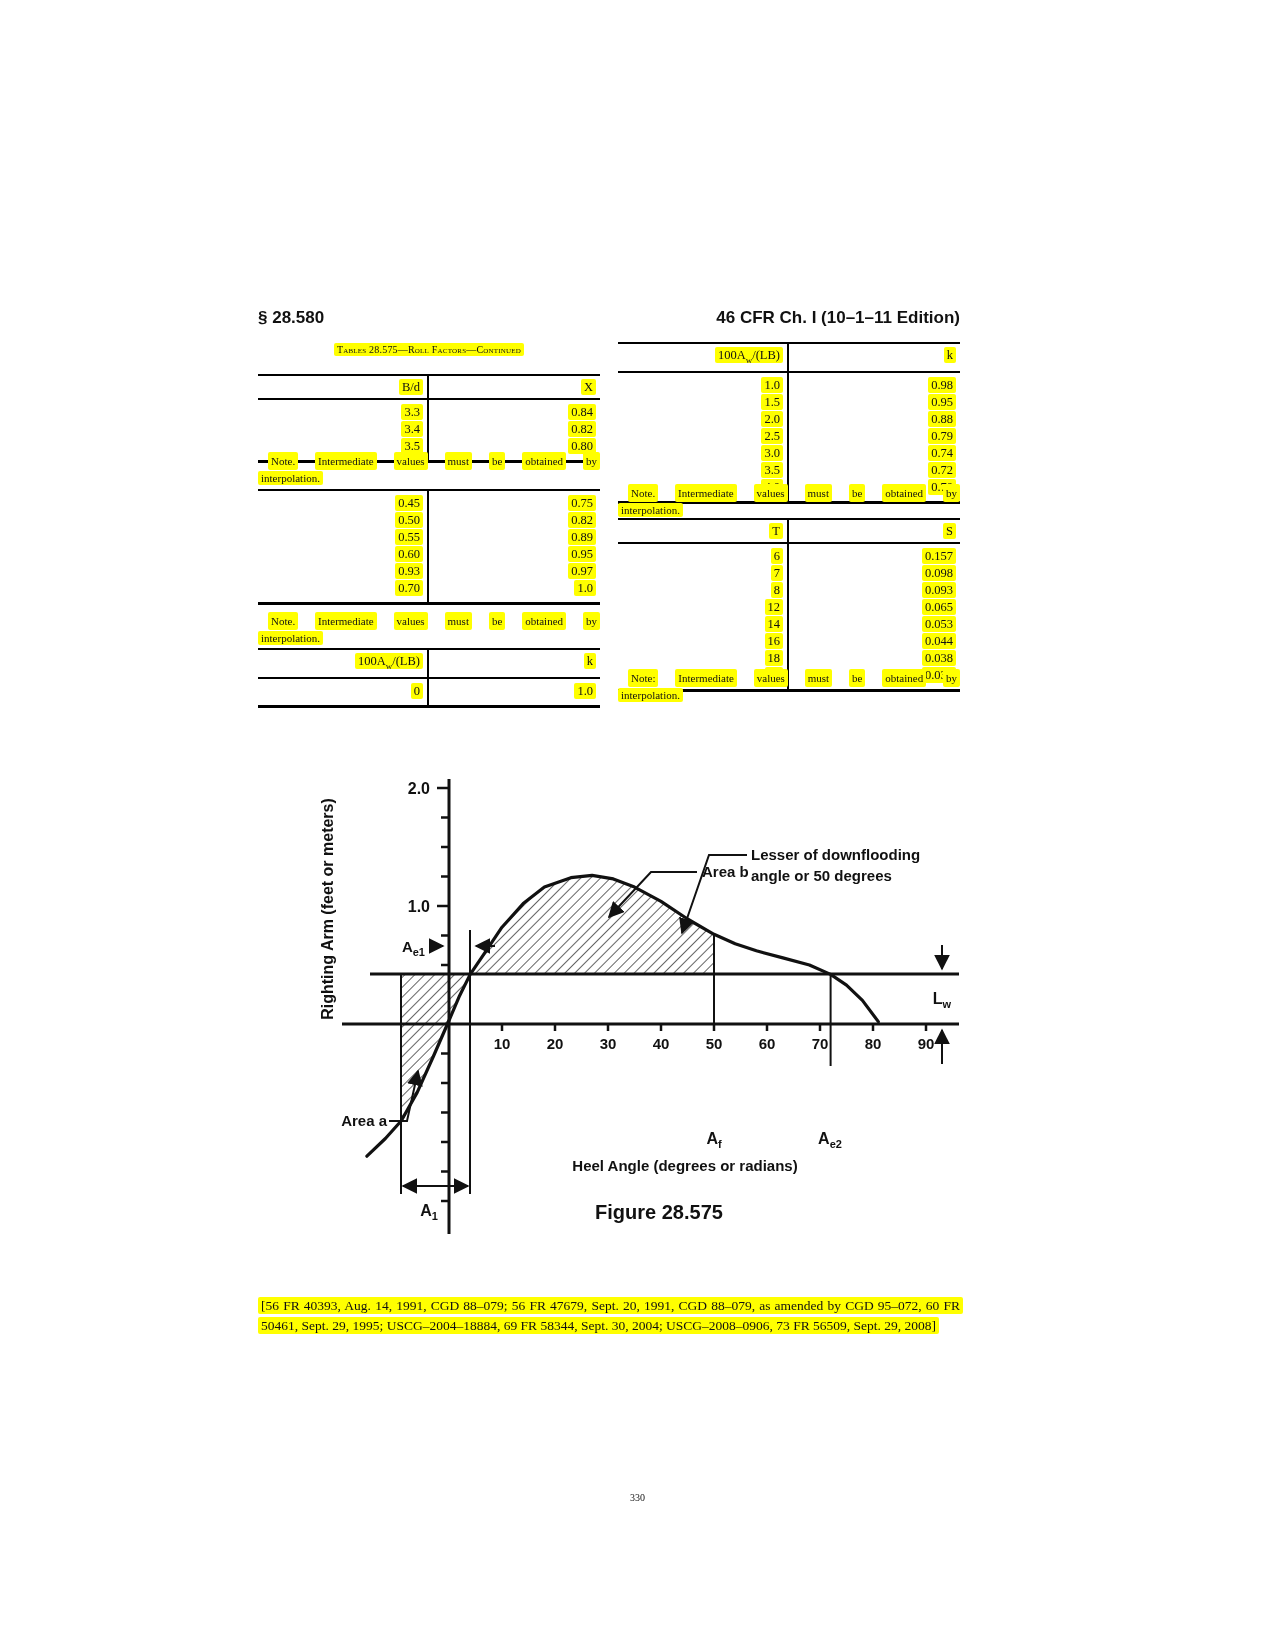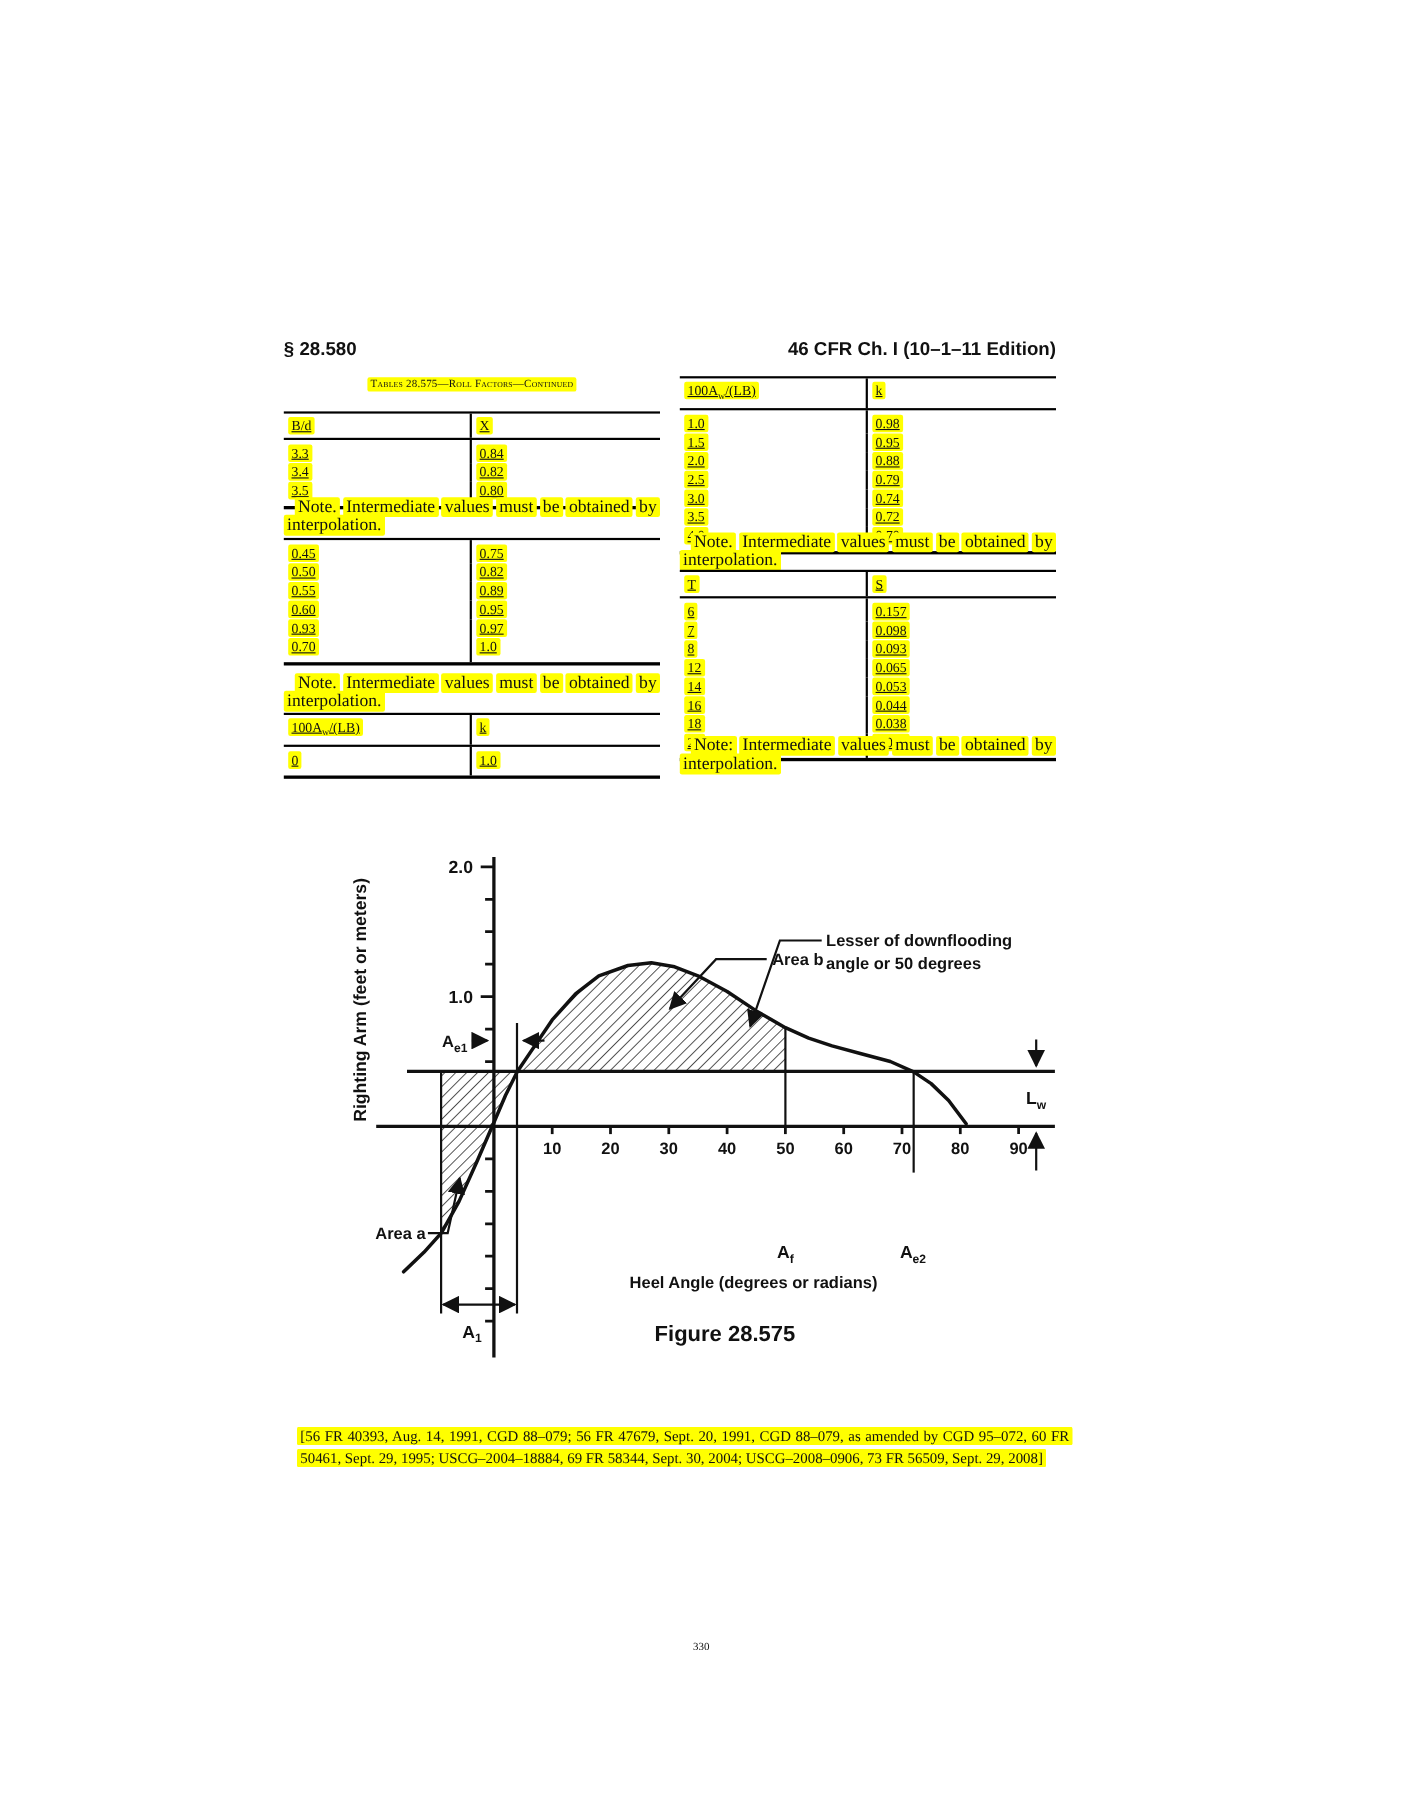--- a/index.html
+++ b/index.html
@@ -10,34 +10,34 @@
   .runhead{position:absolute;left:258px;top:308px;width:702px;display:flex;
            justify-content:space-between;font-family:"Liberation Sans",sans-serif;
            font-weight:bold;font-size:17px;}
   
   .colL{position:absolute;left:258px;width:342px;}
   .colR{position:absolute;left:618px;width:342px;}
   .tables-title{top:344px;text-align:center;font-variant:small-caps;font-size:10px;letter-spacing:.2px;}
   
   .rf-table{font-size:12.5px;border-top:2.5px solid #000;border-bottom:3px solid #000;line-height:15px;}
   .trow{display:grid;grid-template-columns:1fr 1fr;}
-  .tcell{text-align:left;padding:1px 4px;text-decoration:underline;}
+  .tcell{text-align:right;padding:1px 4px;}
   .tcell.l{border-right:2.5px solid #000;}
   .thead{border-bottom:2.5px solid #000;}
   .thead .tcell{padding:4px 4px 3px;}
   .tbody .trow:first-child .tcell{padding-top:5px;}
   .tbody .trow:last-child .tcell{padding-bottom:6px;}
   sub{font-size:9px;}
   
-  .note{font-size:16px;line-height:16px;}
+  .note{font-size:11px;line-height:16px;}
   .note-l1{display:flex;justify-content:space-between;padding-left:10px;}
   .note-l1 .hl{white-space:nowrap;}
   
   .cite{position:absolute;left:258px;top:1296px;width:705px;font-size:13.5px;
-        line-height:19.5px;text-align:justify;margin-left:12px;}
+        line-height:19.5px;text-align:justify;}
   
   .sec-head{font-weight:bold;font-size:14.5px;margin:0 0 8px 0;}
   .sec-head .num{margin-right:10px;}
   .body-just{margin:0;font-size:14.5px;line-height:19px;text-align:justify;}
   .indent{text-indent:16px;}
   .pageno{position:absolute;left:0;top:1492px;width:100%;text-align:center;font-size:10px;}
   
   .figwrap{position:absolute;left:299px;top:674px;width:690px;height:600px;}
   .figtext{font-family:"Liberation Sans",sans-serif;font-weight:bold;fill:#111;}
   .axline{stroke:#111;stroke-width:2.5;}

